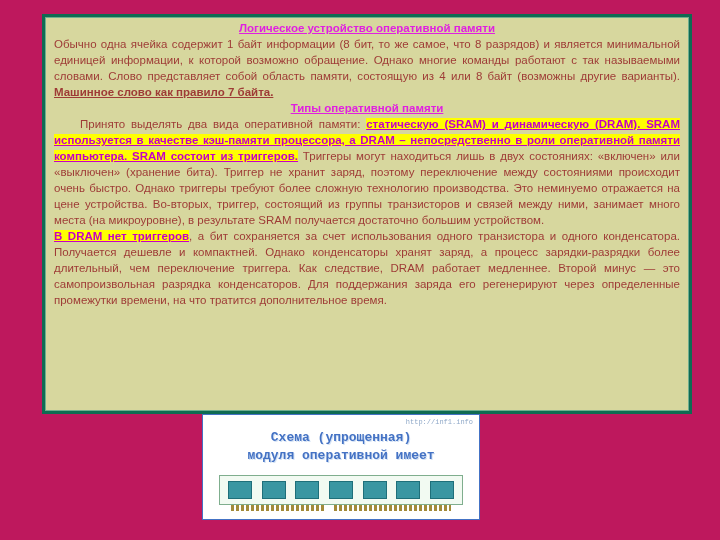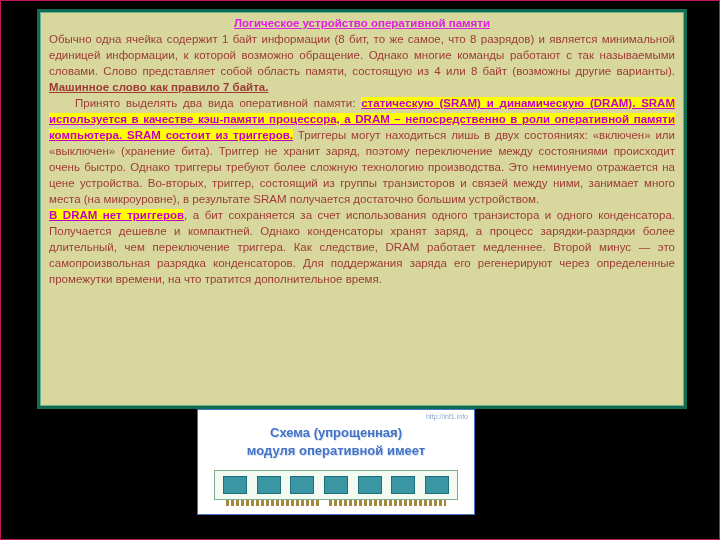--- a/index.html
+++ b/index.html
@@ -5,23 +5,23 @@
   html, body { margin:0; padding:0; }
   body {
     width:720px; height:540px;
     background:#ffffff;
     font-family:"Liberation Sans", sans-serif;
     position:relative;
     overflow:hidden;
   }
   .slide {
     position:absolute; inset:0;
-    border:1px solid #be185d;
+    border:6px solid #be185d;
     box-sizing:border-box;
-    background:#000000;
+    background:#be185d;
   }
 
   
   .main-box {
     position:absolute; left:36px; top:8px;
     width:650px; height:400px;
     box-sizing:border-box;
     background:#d7d79e;
     border:3px solid #0f6b52;
     box-shadow:0 0 0 1px #6fae8f inset;
@@ -53,20 +53,21 @@
     text-decoration:underline;
   }
 
   
   .schema-box {
     position:absolute; left:196px; top:408px;
     width:278px; height:106px;
     box-sizing:border-box;
     background:#ffffff;
     border:1px solid #4472c4;
+    font-family:Liberation Mono, monospace;
   }
   .watermark {
     position:absolute; top:3px; right:6px;
     font-size:7px;
     color:#8fa8c8;
   }
   .caption {
     margin-top:14px;
     text-align:center;
     color:#4472c4;
@@ -109,20 +110,21 @@
 <div class="slide">
 
   <div class="main-box">
     <h1>Логическое устройство оперативной памяти</h1>
 
 
     <p>
       <span>Обычно одна ячейка содержит 1 байт информации (8 бит, то же самое, что 8 разрядов) и является минимальной единицей информации, к которой возможно обращение. Однако многие команды работают с так называемыми словами. Слово представляет собой область памяти, состоящую из 4 или 8 байт (возможны другие варианты). </span><span class="u-bold">Машинное слово как правило 7 байта.</span>
     </p>
 
+    <h2>Типы оперативной памяти</h2>
 
     <p class="indent">
       <span>Принято выделять два вида оперативной памяти: </span><span class="hl">статическую (SRAM) и динамическую (DRAM). SRAM используется в качестве кэш-памяти процессора, а DRAM – непосредственно в роли оперативной памяти компьютера. SRAM состоит из триггеров.</span><span> Триггеры могут находиться лишь в двух состояниях: «включен» или «выключен» (хранение бита). Триггер не хранит заряд, поэтому переключение между состояниями происходит очень быстро. Однако триггеры требуют более сложную технологию производства. Это неминуемо отражается на цене устройства. Во-вторых, триггер, состоящий из группы транзисторов и связей между ними, занимает много места (на микроуровне), в результате SRAM получается достаточно большим устройством.</span>
     </p>
 
     <p>
       <span class="hl">В DRAM нет триггеров</span><span>, а бит сохраняется за счет использования одного транзистора и одного конденсатора. Получается дешевле и компактней. Однако конденсаторы хранят заряд, а процесс зарядки-разрядки более длительный, чем переключение триггера. Как следствие, DRAM работает медленнее. Второй минус — это самопроизвольная разрядка конденсаторов. Для поддержания заряда его регенерируют через определенные промежутки времени, на что тратится дополнительное время.</span>
     </p>
   </div>
 

